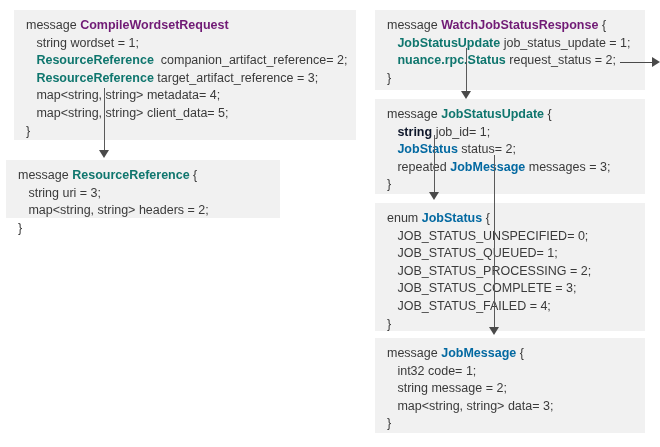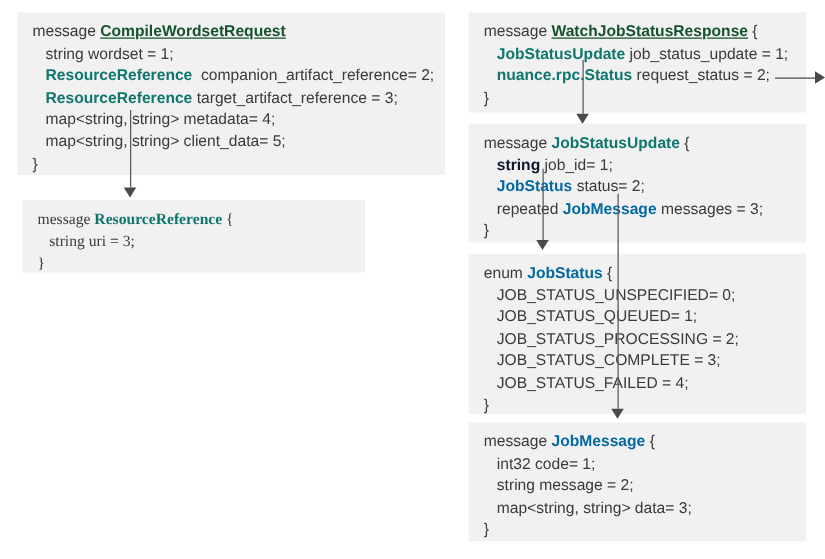--- a/index.html
+++ b/index.html
@@ -21,21 +21,21 @@
     padding: 7px 0 7px 0;
     font-size: 12.5px;
     line-height: 17.6px;
     color: #3a3a3a;
     white-space: pre;
   }
   .ln {
     padding-left: 12px;
     white-space: pre;
   }
-  .kw-red   { color: #14532d; font-weight: bold; text-decoration: underline; }
+  .kw-red   { color: #701a75; font-weight: bold; }
   .kw-green { color: #0f766e; font-weight: bold; }
   .kw-blue  { color: #0369a1; font-weight: bold; }
   .kw-dark  { color: #0f172a; font-weight: bold; }
 
   
   .conn { position: absolute; }
   .conn .vline {
     position: absolute;
     width: 1px;
     background: #595959;
@@ -62,21 +62,21 @@
     border-top: 5.5px solid transparent;
     border-bottom: 5.5px solid transparent;
     border-left: 8px solid #4a4a4a;
   }
 </style>
 </head>
 <body>
 
 <div class="box" id="box-compile-wordset-request" style="left:14px; top:10px; width:342px; height:130px;"><div class="ln"><span>message </span><span class="kw-red">CompileWordsetRequest</span></div><div class="ln"><span>   string wordset = 1;</span></div><div class="ln"><span>   </span><span class="kw-green">ResourceReference</span><span>  companion_artifact_reference= 2;</span></div><div class="ln"><span>   </span><span class="kw-green">ResourceReference</span><span> target_artifact_reference = 3;</span></div><div class="ln"><span>   map&lt;string, string&gt; metadata= 4;</span></div><div class="ln"><span>   map&lt;string, string&gt; client_data= 5;</span></div><div class="ln"><span>}</span></div></div>
 
-<div class="box" id="box-resource-reference" style="left:18px; top:160px; width:274px; height:58px;font-family:Liberation Serif, serif;"><div class="ln"><span>message </span><span class="kw-green">ResourceReference</span><span> {</span></div><div class="ln"><span>   string uri = 3;</span></div><div class="ln"><span>}</span></div></div>
+<div class="box" id="box-resource-reference" style="left:6px; top:160px; width:274px; height:58px;"><div class="ln"><span>message </span><span class="kw-green">ResourceReference</span><span> {</span></div><div class="ln"><span>   string uri = 3;</span></div><div class="ln"><span>   map&lt;string, string&gt; headers = 2;</span></div><div class="ln"><span>}</span></div></div>
 
 <div class="box" id="box-watch-job-status-response" style="left:375px; top:10px; width:270px; height:80px;"><div class="ln"><span>message </span><span class="kw-red">WatchJobStatusResponse</span><span> {</span></div><div class="ln"><span>   </span><span class="kw-green">JobStatusUpdate</span><span> job_status_update = 1;</span></div><div class="ln"><span>   </span><span class="kw-green">nuance.rpc.Status</span><span> request_status = 2;</span></div><div class="ln"><span>}</span></div></div>
 
 <div class="box" id="box-job-status-update" style="left:375px; top:99px; width:270px; height:95px;"><div class="ln"><span>message </span><span class="kw-green">JobStatusUpdate</span><span> {</span></div><div class="ln"><span>   </span><span class="kw-dark">string</span><span> job_id= 1;</span></div><div class="ln"><span>   </span><span class="kw-blue">JobStatus</span><span> status= 2;</span></div><div class="ln"><span>   repeated </span><span class="kw-blue">JobMessage</span><span> messages = 3;</span></div><div class="ln"><span>}</span></div></div>
 
 <div class="box" id="box-job-status-enum" style="left:375px; top:203px; width:270px; height:128px;"><div class="ln"><span>enum </span><span class="kw-blue">JobStatus</span><span> {</span></div><div class="ln"><span>   JOB_STATUS_UNSPECIFIED= 0;</span></div><div class="ln"><span>   JOB_STATUS_QUEUED= 1;</span></div><div class="ln"><span>   JOB_STATUS_PROCESSING = 2;</span></div><div class="ln"><span>   JOB_STATUS_COMPLETE = 3;</span></div><div class="ln"><span>   JOB_STATUS_FAILED = 4;</span></div><div class="ln"><span>}</span></div></div>
 
 <div class="box" id="box-job-message" style="left:375px; top:338px; width:270px; height:95px;"><div class="ln"><span>message </span><span class="kw-blue">JobMessage</span><span> {</span></div><div class="ln"><span>   int32 code= 1;</span></div><div class="ln"><span>   string message = 2;</span></div><div class="ln"><span>   map&lt;string, string&gt; data= 3;</span></div><div class="ln"><span>}</span></div></div>
 
 <div class="conn" style="left:104px; top:88px;">

